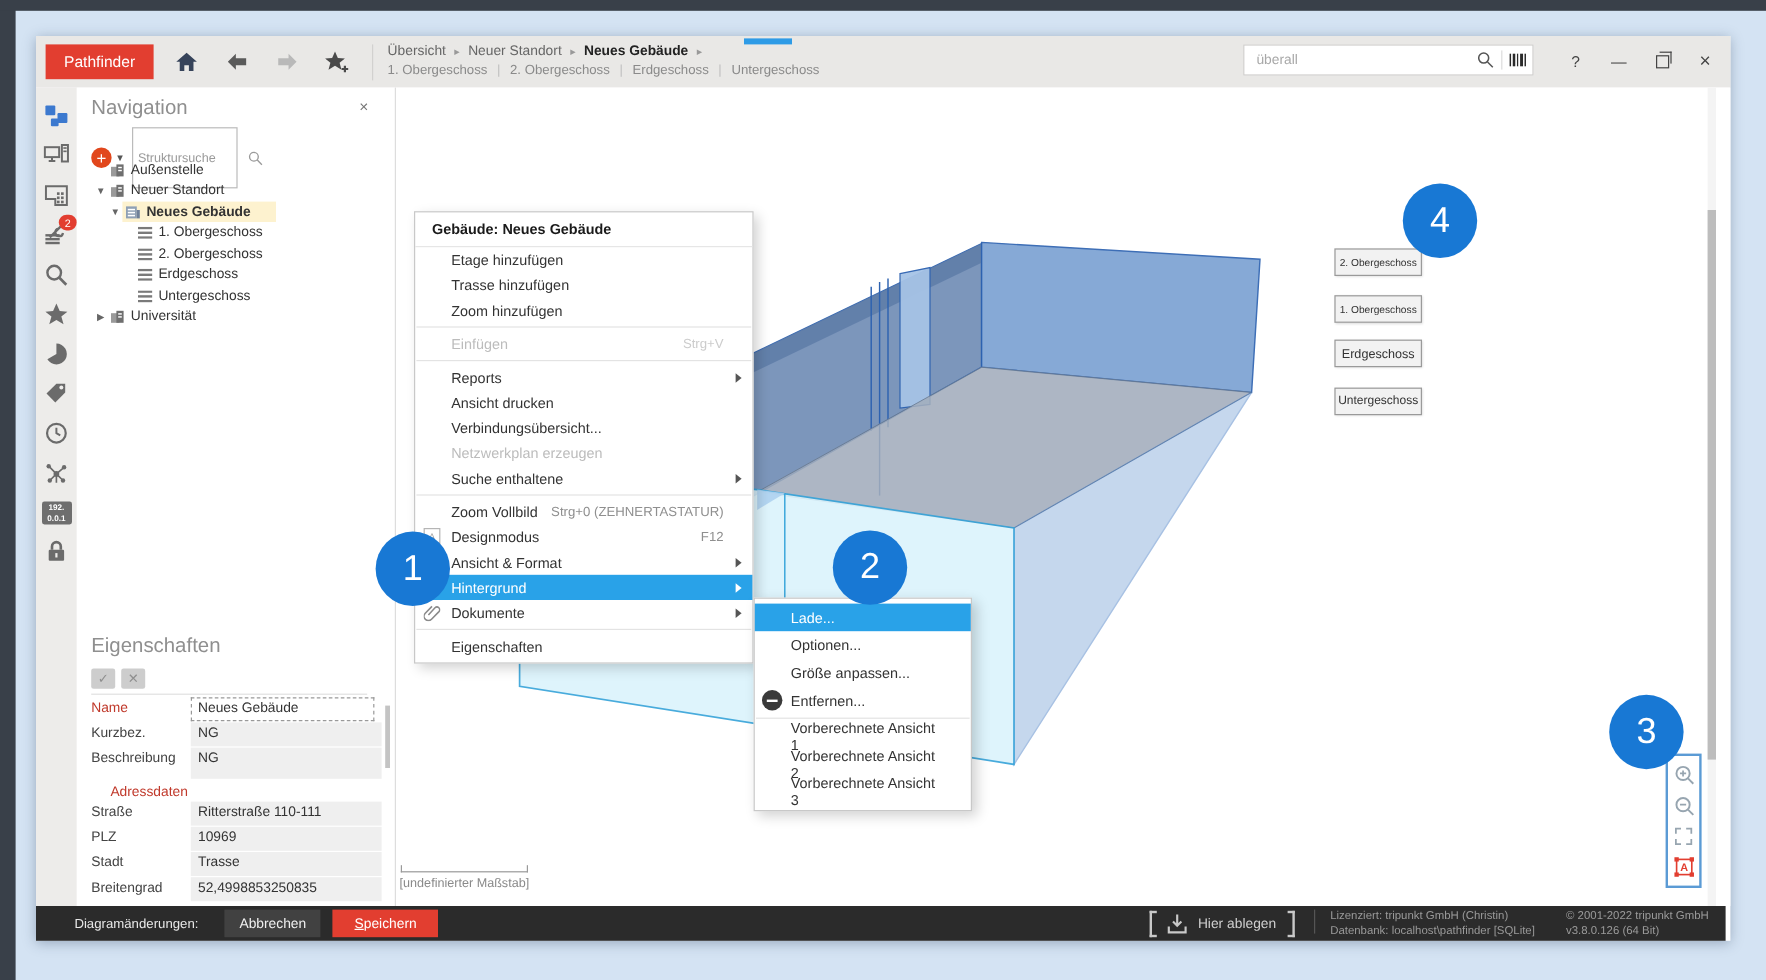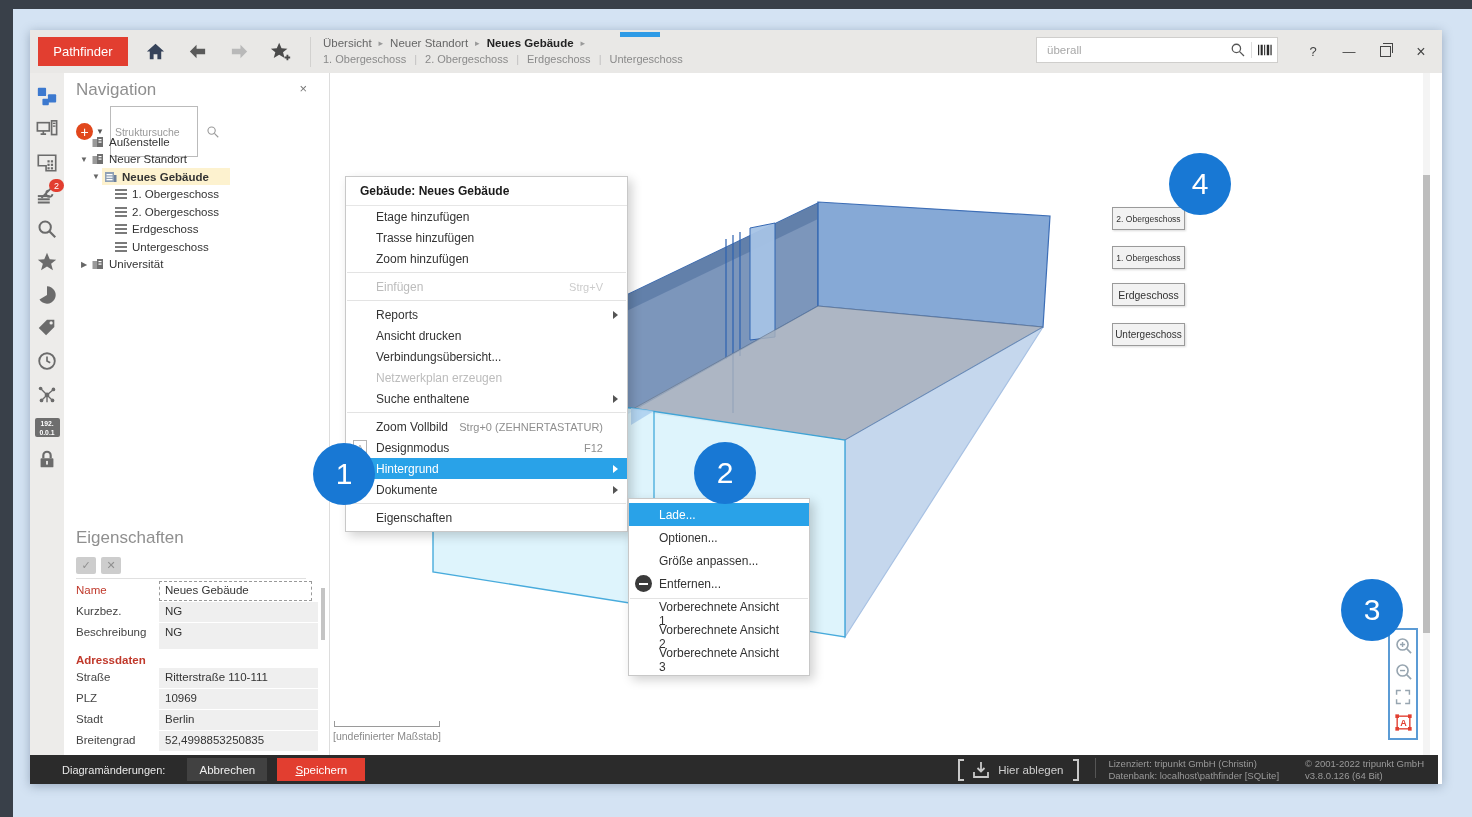--- a/index.html
+++ b/index.html
@@ -64,21 +64,21 @@
   .props-title{top:455px}
   .prop-btns{position:absolute;left:12px;top:484px;display:flex;border-bottom:1px solid #e0e0e0;padding-bottom:4px;width:230px}
   .pbtn{width:20px;height:17px;background:#cdcdcd;border-radius:2px;margin-right:5px;color:#8f8f8f;font-size:11px;display:flex;align-items:center;justify-content:center;cursor:pointer}
   .pgrid{position:absolute;left:0;top:508px;width:254px;font-size:11.5px}
   .prow{display:flex;min-height:20px;align-items:flex-start;margin-bottom:1px}
   .plabel{width:95px;padding:3px 0 0 12px;color:#444;box-sizing:border-box;flex:none}
   .plabel.red{color:#c0392b}
   .pval{flex:1;background:#efefef;padding:3px 6px;color:#333;min-height:14px}
   .pval.namebox{background:#fff;border:1px dashed #999;padding:2px 5px;margin-right:6px}
   .pval.tall{height:20px}
-  .psection{padding:4px 0 2px 12px;color:#c0392b;font-weight:bold;font-size:11.5px}
+  .psection{padding:4px 0 2px 28px;color:#c0392b;font-weight:normal;font-size:11.5px}
   .pscroll{position:absolute;right:4px;top:515px;width:4px;height:52px;background:#c4c4c4}
 
   
   .canvas{position:absolute;left:300px;top:43px;width:1112px;height:682px;background:#fff;overflow:hidden}
   .bsvg{position:absolute;left:0;top:0;z-index:1}
   .scalebar{position:absolute;left:4px;top:648px;width:104px;height:5px;border-left:1px solid #9a9a9a;border-right:1px solid #9a9a9a;border-bottom:1px solid #9a9a9a;z-index:2}
   .scalelabel{position:absolute;left:3px;top:657px;font-size:10.5px;color:#8a8a8a;z-index:2}
   .floorbtn{position:absolute;left:782px;width:71px;height:21px;background:#f2f2f2;border:1px solid #9a9a9a;color:#333;
             display:flex;align-items:center;justify-content:center;z-index:3;cursor:pointer;box-shadow:1px 1px 2px rgba(0,0,0,.15)}
   .zoompanel{position:absolute;left:1058px;top:555px;width:30px;height:112px;background:#fff;border:2px solid #5b9bd5;z-index:4;
@@ -447,21 +447,21 @@
       <div class="prow">
         <div class="plabel">Straße</div>
         <div class="pval">Ritterstraße 110-111</div>
       </div>
       <div class="prow">
         <div class="plabel">PLZ</div>
         <div class="pval">10969</div>
       </div>
       <div class="prow">
         <div class="plabel">Stadt</div>
-        <div class="pval">Berlin</div>
+        <div class="pval">Trasse</div>
       </div>
       <div class="prow">
         <div class="plabel">Breitengrad</div>
         <div class="pval">52,4998853250835</div>
       </div>
     </div>
     <div class="pscroll"></div>
   </div>
 
   <div class="canvas">
@@ -569,20 +569,23 @@
           <span>Zoom Vollbild</span>
           <span class="sc">Strg+0 (ZEHNERTASTATUR)</span>
         </div>
       <div class="mi">
           <span class="ico">
             <span class="dm-ico">A</span>
           </span>
           <span>Designmodus</span>
           <span class="sc">F12</span>
         </div>
+      <div class="mi has-sub">
+          <span>Ansicht &amp; Format</span>
+        </div>
       <div class="mi hl has-sub">
           <span>Hintergrund</span>
         </div>
       <div class="mi has-sub">
         <span class="ico">
             <svg width="14" height="15" viewBox="0 0 14 15">
               <path d="M4 9.5 L9.5 3.5 a2.3 2.3 0 0 1 3.3 3.2 L6.6 13 a3.6 3.6 0 0 1 -5.2 -5 L7 2.3" fill="none" stroke="#8a8a8a" stroke-width="1.3"></path>
             </svg>
           </span>
         <span>Dokumente</span>

